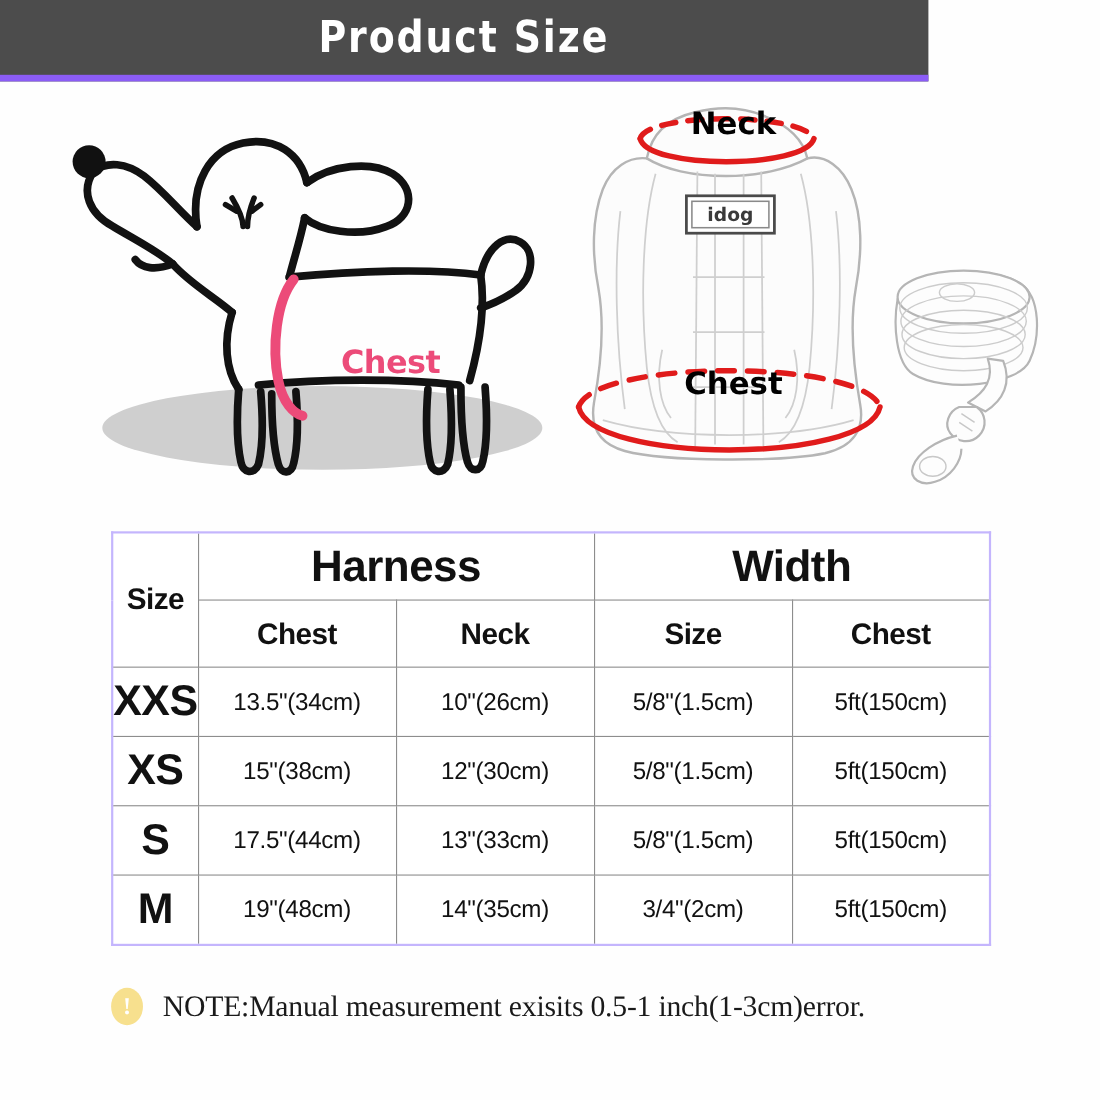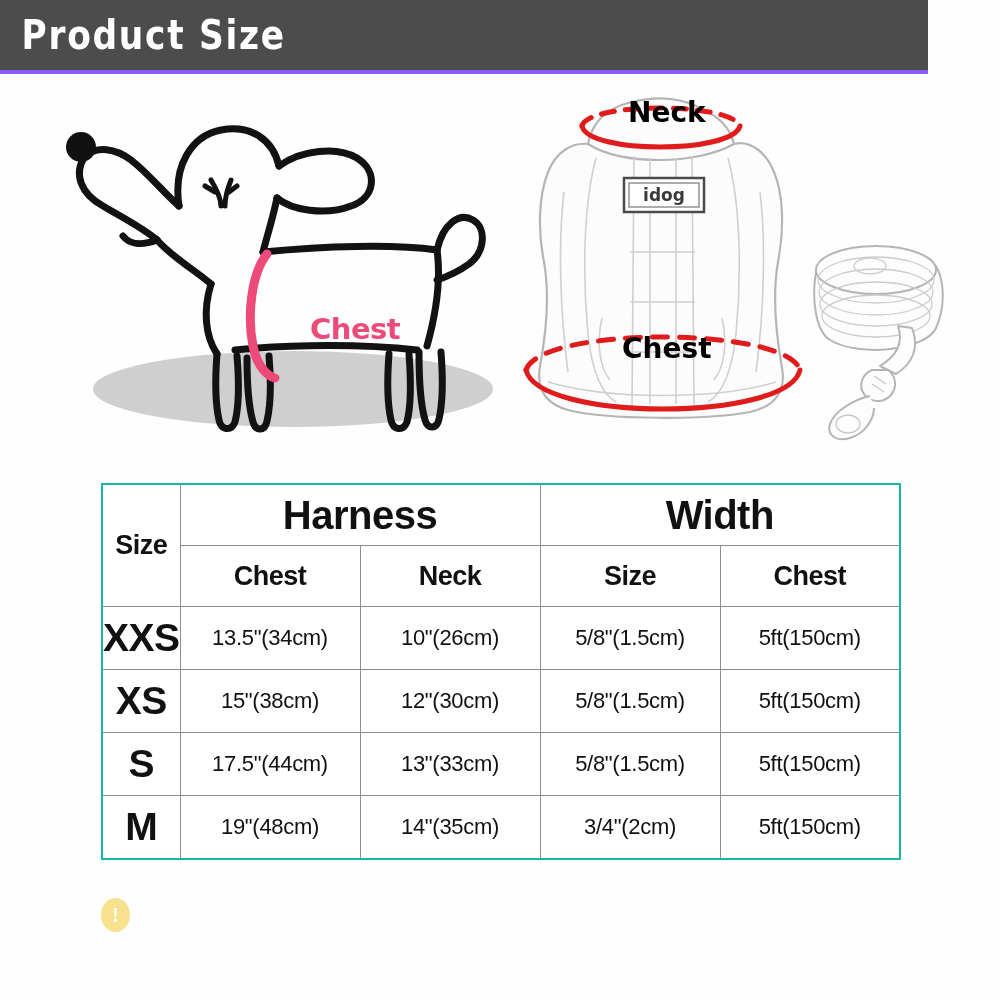--- a/index.html
+++ b/index.html
@@ -19,27 +19,27 @@
     width: 1000px;
     height: 1000px;
     background: #fefefe;
   }
 
   
   .header-bar {
     position: absolute;
     left: 0;
     top: 0;
-    width: 928px;
+    width: 844px;
     height: 74px;
     background: #4c4c4c;
-    border-bottom: 4px solid #8b5cf6;
+    border-bottom: 6px solid #8b5cf6;
     display: flex;
     align-items: center;
-    justify-content: flex-start;
+    justify-content: center;
     box-sizing: border-box;
   }
   .header-title {
     color: #ffffff;
     font-family: "DejaVu Sans", sans-serif;
     font-weight: bold;
     font-size: 40px;
     letter-spacing: 2px;
     transform: scaleX(0.86);
     white-space: nowrap;
@@ -117,21 +117,21 @@
   }
   table.size-table td {
     border: 1px solid #8d8d8d;
     text-align: center;
     vertical-align: middle;
     font-family: "Liberation Sans", sans-serif;
     color: #111111;
     padding: 0;
   }
   table.size-table {
-    border: 2px solid #14b8a6;
+    border: 2px solid #c4b5fd;
   }
   .col-size { width: 78px; }
   .col-data { width: 180px; }
 
   td.size-head {
     font-size: 27px;
     font-weight: bold;
     letter-spacing: -0.5px;
   }
   td.group-head {
@@ -365,15 +365,16 @@
           <td class="data-cell">5ft(150cm)</td>
         </tr>
       </tbody>
     </table>
   </div>
 
   <div class="note-row">
     <div class="note-icon">
       <span>!</span>
     </div>
+    <div class="note-text">NOTE:Manual measurement exisits 0.5-1 inch(1-3cm)error.</div>
   </div>
 
 </div>
 
 </body></html>

